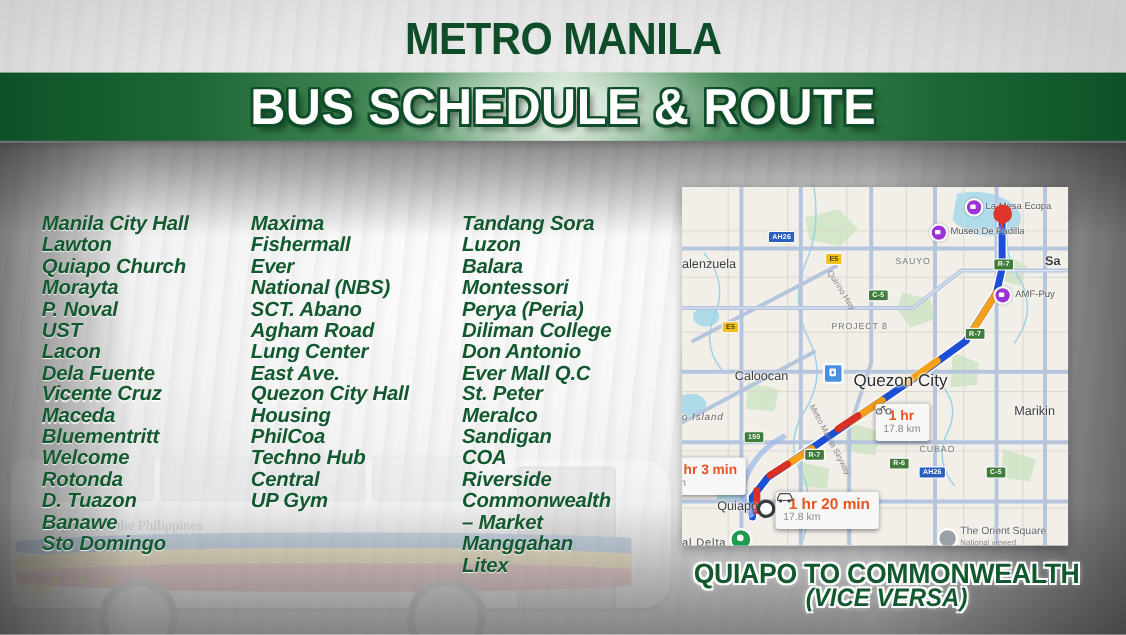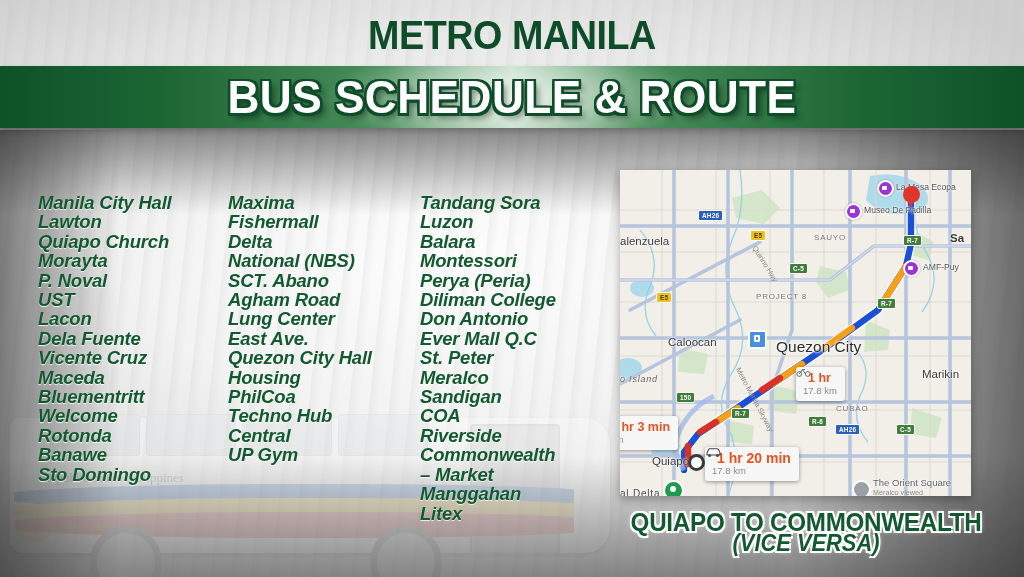--- a/index.html
+++ b/index.html
@@ -164,27 +164,28 @@
         <div class="stop">Morayta</div>
         <div class="stop">P. Noval</div>
         <div class="stop">UST</div>
         <div class="stop">Lacon</div>
         <div class="stop">Dela Fuente</div>
         <div class="stop">Vicente Cruz</div>
         <div class="stop">Maceda</div>
         <div class="stop">Bluementritt</div>
         <div class="stop">Welcome</div>
         <div class="stop">Rotonda</div>
+        <div class="stop">D. Tuazon</div>
         <div class="stop">Banawe</div>
         <div class="stop">Sto Domingo</div>
       </div>
     <div class="col col-2" id="col2">
         <div class="stop">Maxima</div>
         <div class="stop">Fishermall</div>
-        <div class="stop">Delta</div>
+        <div class="stop">Ever</div>
         <div class="stop">National (NBS)</div>
         <div class="stop">SCT. Abano</div>
         <div class="stop">Agham Road</div>
         <div class="stop">Lung Center</div>
         <div class="stop">East Ave.</div>
         <div class="stop">Quezon City Hall</div>
         <div class="stop">Housing</div>
         <div class="stop">PhilCoa</div>
         <div class="stop">Techno Hub</div>
         <div class="stop">Central</div>
@@ -309,21 +310,21 @@
     <div class="mlabel city-sm" style="left:0px;top:318px;font-size:10px;color:#4a4a4a;">al Delta</div>
 
     <div class="poi-dot" style="left:257px;top:10px;"></div>
     <div class="mlabel poi" style="left:276px;top:12px;">La Mesa Ecopa</div>
     <div class="poi-dot" style="left:225px;top:33px;"></div>
     <div class="mlabel poi" style="left:244px;top:35px;">Museo De Padilla</div>
     <div class="poi-dot" style="left:283px;top:90px;"></div>
     <div class="mlabel poi" style="left:303px;top:92px;">AMF-Puy</div>
     <div class="gray-pin" style="left:232px;top:310px;"></div>
     <div class="mlabel poi" style="left:253px;top:307px;font-size:9.5px;color:#5f6368;">The Orient Square</div>
-    <div class="mlabel poi-sub" style="left:253px;top:318px;">Meralco viewed</div>
+    <div class="mlabel poi-sub" style="left:253px;top:318px;">National viewed</div>
     <div class="park-pin" style="left:43px;top:310px;"></div>
     <div class="lock-pin" style="left:128px;top:160px;"></div>
 
     <div class="shield sh-blue" style="left:78px;top:40px;">AH26</div>
     <div class="shield sh-blue" style="left:215px;top:254px;">AH26</div>
     <div class="shield sh-yellow" style="left:130px;top:60px;">E5</div>
     <div class="shield sh-yellow" style="left:36px;top:122px;">E5</div>
     <div class="shield sh-green" style="left:169px;top:93px;">C-5</div>
     <div class="shield sh-green" style="left:276px;top:254px;">C-5</div>
     <div class="shield sh-green" style="left:283px;top:65px;">R-7</div>

